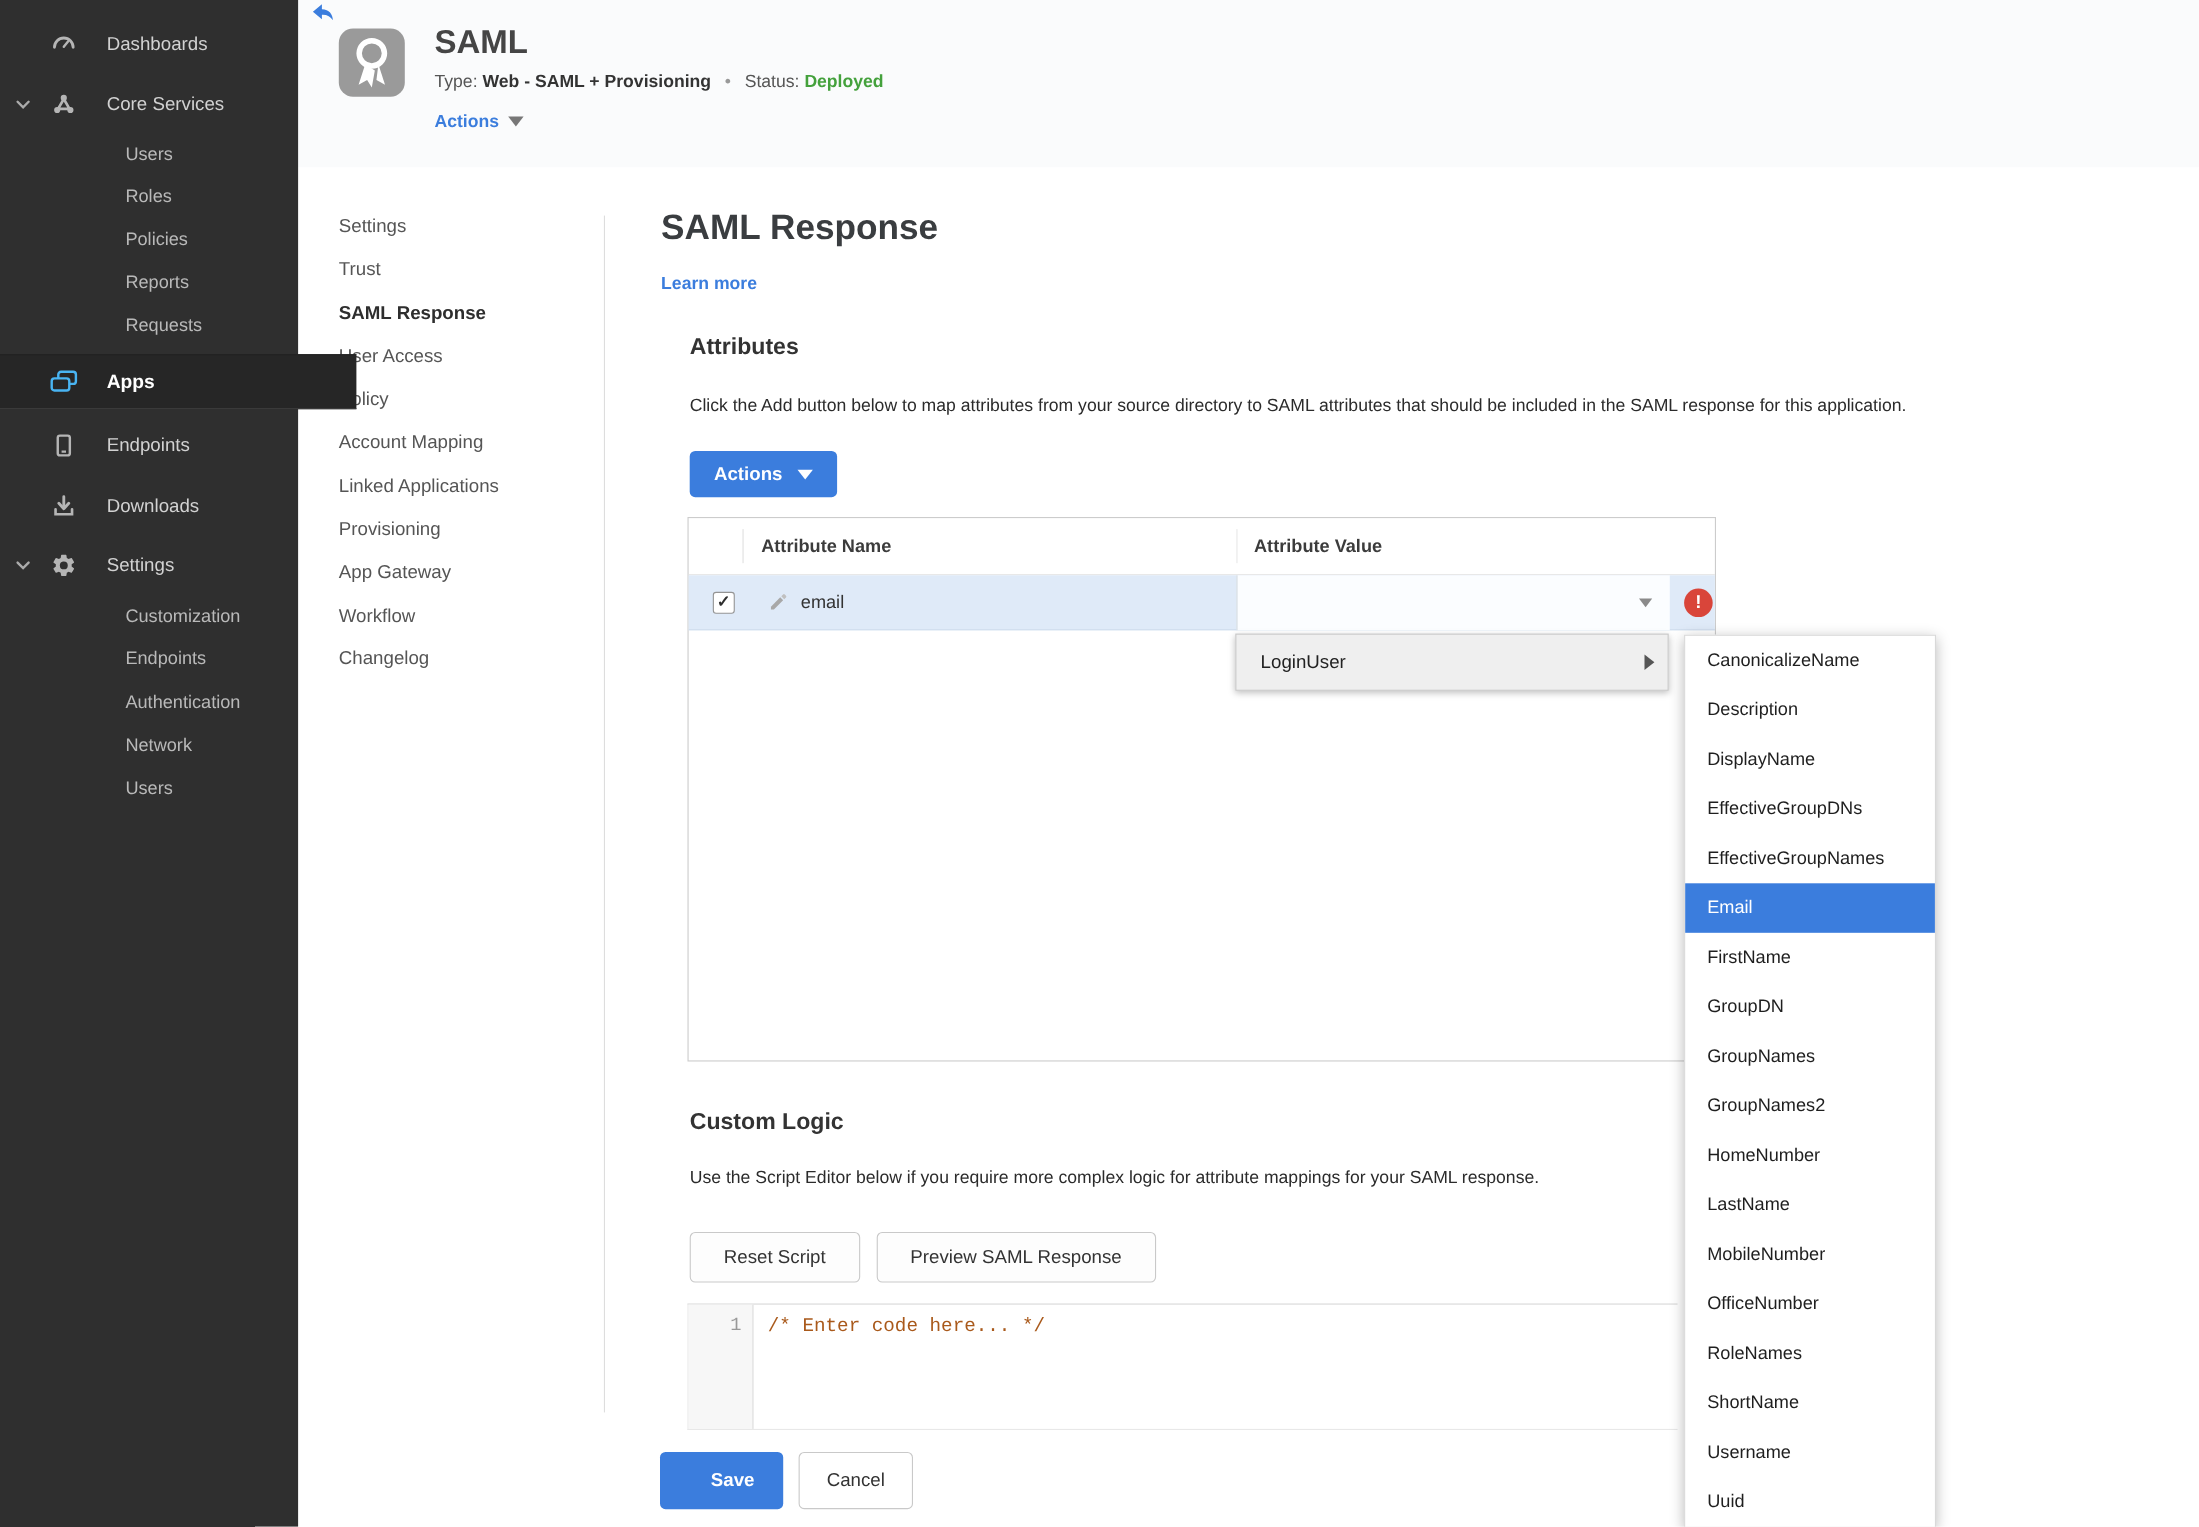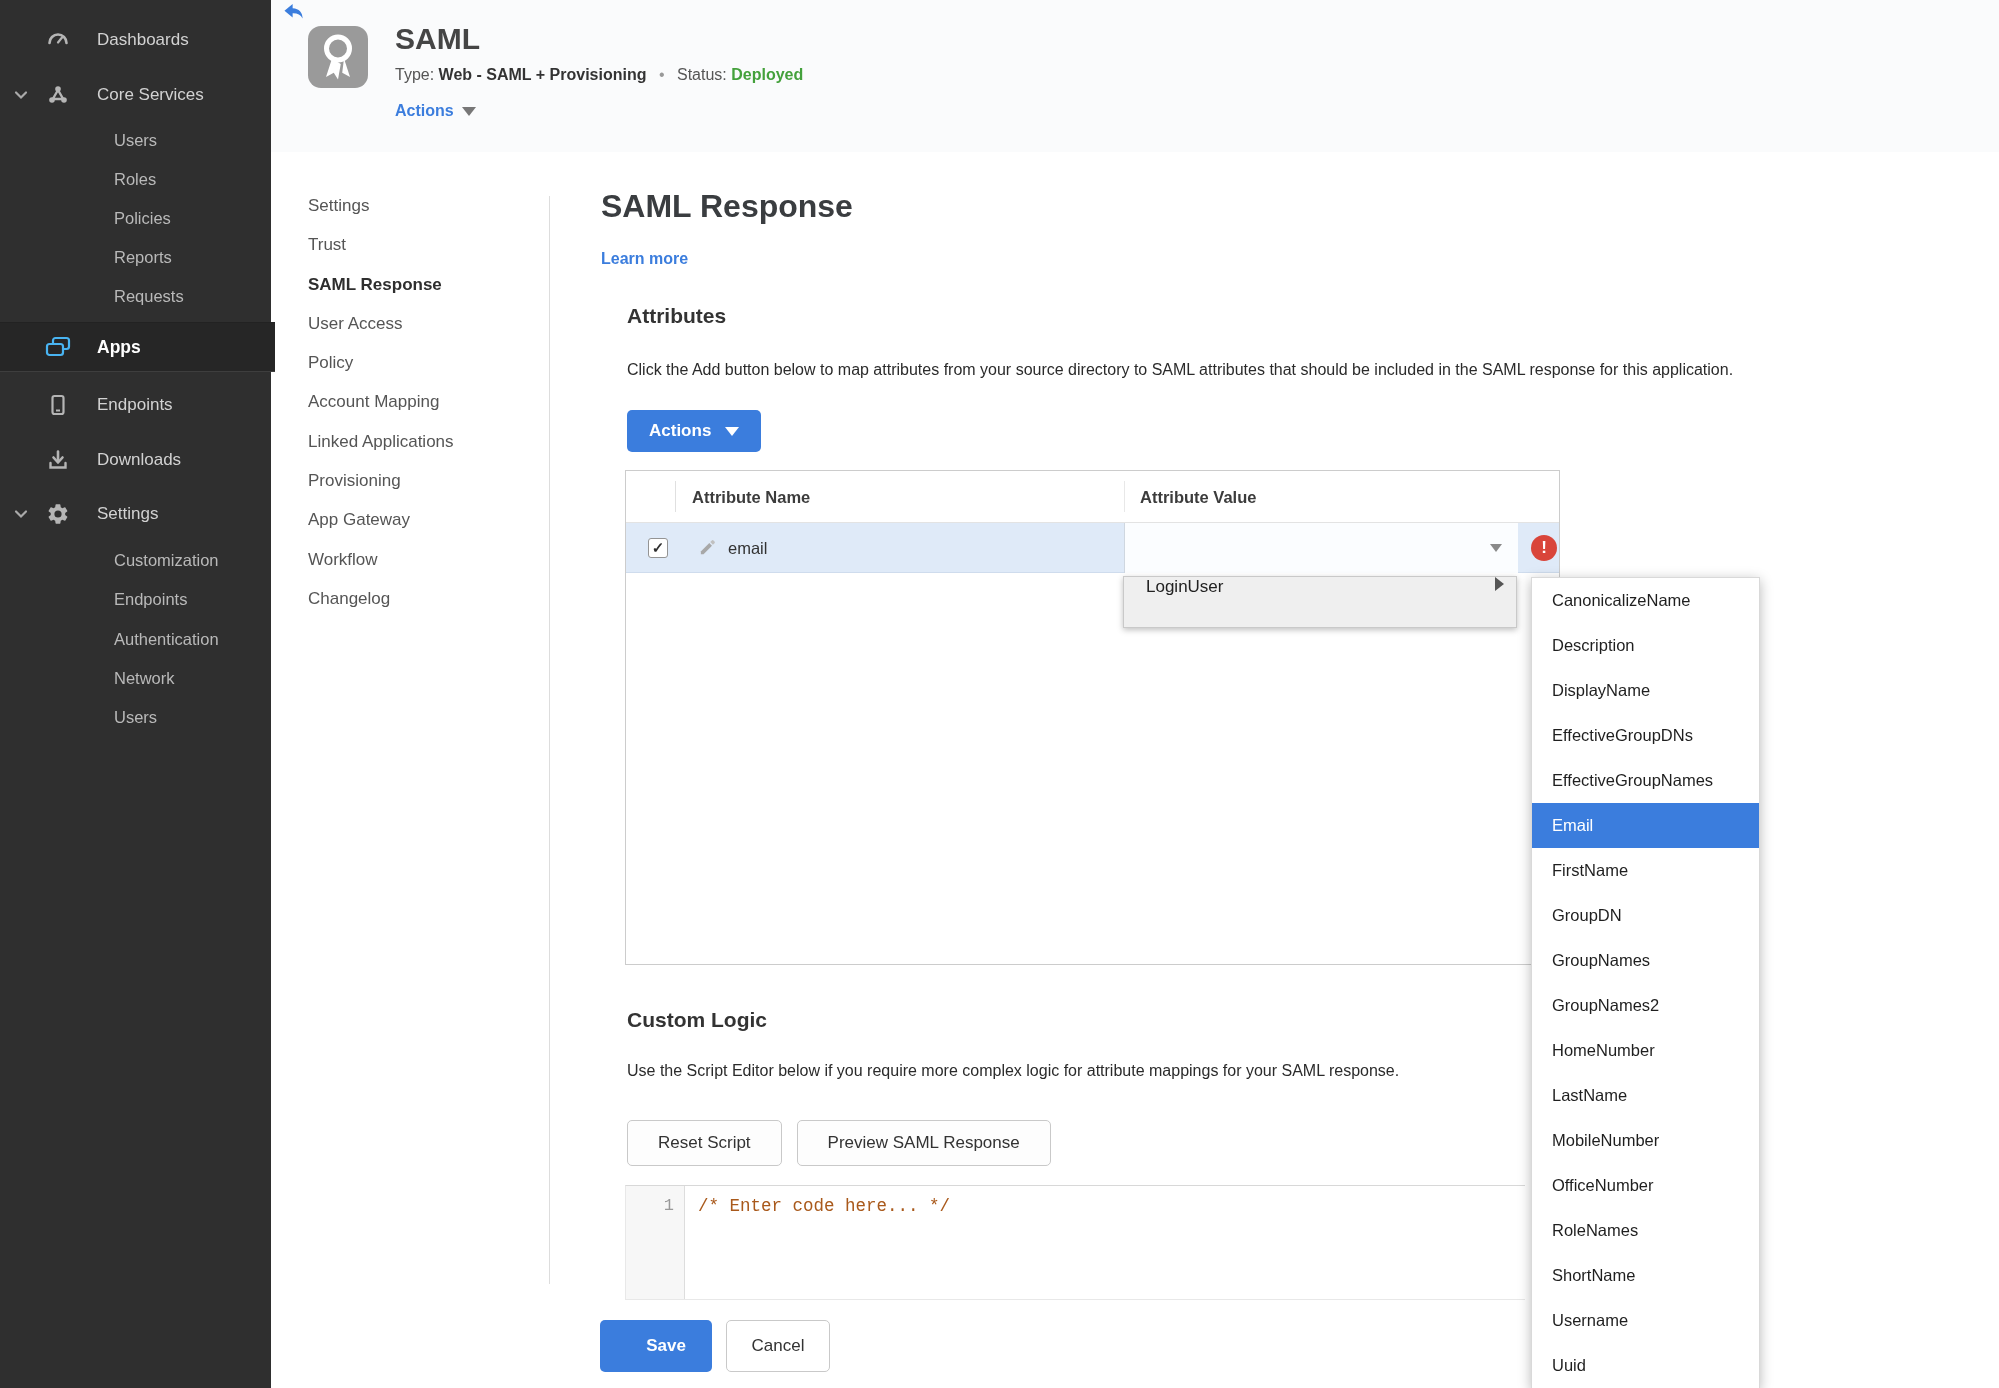--- a/index.html
+++ b/index.html
@@ -9,21 +9,21 @@
     font-family:"Liberation Sans", sans-serif; color:#333;
   }
   
   .sidebar { position:absolute; left:0; top:0; width:271px; height:1388px; background:#2f2f2f; z-index:2; }
   .side-item { position:absolute; left:0; width:271px; display:flex; align-items:center; cursor:pointer; }
   .side-item.top { height:36px; font-size:17px; color:#d2d2d2; }
   .side-item.sub { height:31px; font-size:16.5px; color:#b9b9b9; padding-left:114px; }
   .side-item .chev { position:absolute; left:13px; width:16px; height:16px; }
   .side-item .ic { position:absolute; left:46px; width:24px; height:24px; }
   .side-item.top .lbl { position:absolute; left:97px; }
-  .apps-row { position:absolute; left:0; top:322px; width:275px; height:50px; background:#262626;
+  .apps-row { position:absolute; left:0; top:322px; width:324px; height:50px; background:#262626;
     border-top:1px solid #222; border-bottom:1px solid #3e3e3e; display:flex; align-items:center; cursor:pointer; }
   .apps-row .ic { position:absolute; left:44px; width:28px; height:26px; }
   .apps-row .lbl { position:absolute; left:97px; color:#fff; font-weight:bold; font-size:17.5px; }
   
   .header-band { position:absolute; left:271px; top:0; right:0; height:152px; background:#fafbfc; }
   .back-icon { position:absolute; left:283px; top:3px; width:22px; height:20px; cursor:pointer; }
   .app-icon { position:absolute; left:308px; top:26px; width:60px; height:62px; background:#9a9a9a; border-radius:13px; }
   .app-title { position:absolute; left:395px; top:22px; font-size:30px; font-weight:bold; color:#454545; }
   .type-line { position:absolute; left:395px; top:66px; font-size:16px; color:#555; }
   .type-line b { color:#333; }
@@ -55,21 +55,21 @@
   .cb { position:absolute; left:22px; top:15px; width:20px; height:20px; background:#fff; border:1px solid #949494; border-radius:3px;
     font-size:15px; font-weight:bold; color:#2e2e2e; text-align:center; line-height:18px; cursor:pointer; }
   .pencil { position:absolute; left:72px; top:15px; width:19px; height:19px; }
   .cell-name { position:absolute; left:102px; top:0; height:50px; line-height:50px; font-size:16.5px; color:#333; }
   .value-cell { position:absolute; left:498px; top:0; width:394px; height:50px; background:#fbfdff; border-left:1px solid #cfd7e0; cursor:pointer; }
   .value-cell .caret { position:absolute; right:16px; top:21px; width:0; height:0; border-left:6px solid transparent; border-right:6px solid transparent; border-top:8px solid #8a8a8a; }
   .error-badge { position:absolute; left:905px; top:12px; width:26px; height:26px; border-radius:50%; background:var(--error);
     color:#fff; font-weight:bold; font-size:17px; text-align:center; line-height:26px; }
   
   .login-menu { position:absolute; left:1123px; top:576px; width:394px; height:52px; background:#efefef;
-    border:1px solid #c9c9c9; box-shadow:0 2px 6px rgba(0,0,0,.25); z-index:6; display:flex; cursor:pointer; }
+    border:1px solid #c9c9c9; box-shadow:0 2px 6px rgba(0,0,0,.25); z-index:6; display:flex; align-items:center; cursor:pointer; }
   .login-menu .lbl { margin-left:22px; font-size:17px; color:#222; }
   .login-menu .arr { position:absolute; right:12px; width:0; height:0; border-top:7px solid transparent; border-bottom:7px solid transparent; border-left:9px solid #555; }
   .submenu { position:absolute; left:1531px; top:577px; width:229px; background:#fff; border:1px solid #d9d9d9;
     box-shadow:0 3px 12px rgba(0,0,0,.28); z-index:7; }
   .submenu-item { height:45px; line-height:45px; padding-left:20px; font-size:16.5px; color:#1f1f1f; cursor:pointer; }
   .submenu-item.selected { background:var(--accent); color:#fff; }
   
   .logic-heading { position:absolute; left:627px; top:1008px; font-size:21px; font-weight:bold; color:#333; }
   .logic-desc { position:absolute; left:627px; top:1062px; font-size:16px; color:#2b2b2b; white-space:nowrap; }
   .btn-row { position:absolute; left:627px; top:1120px; display:flex; gap:15px; }

